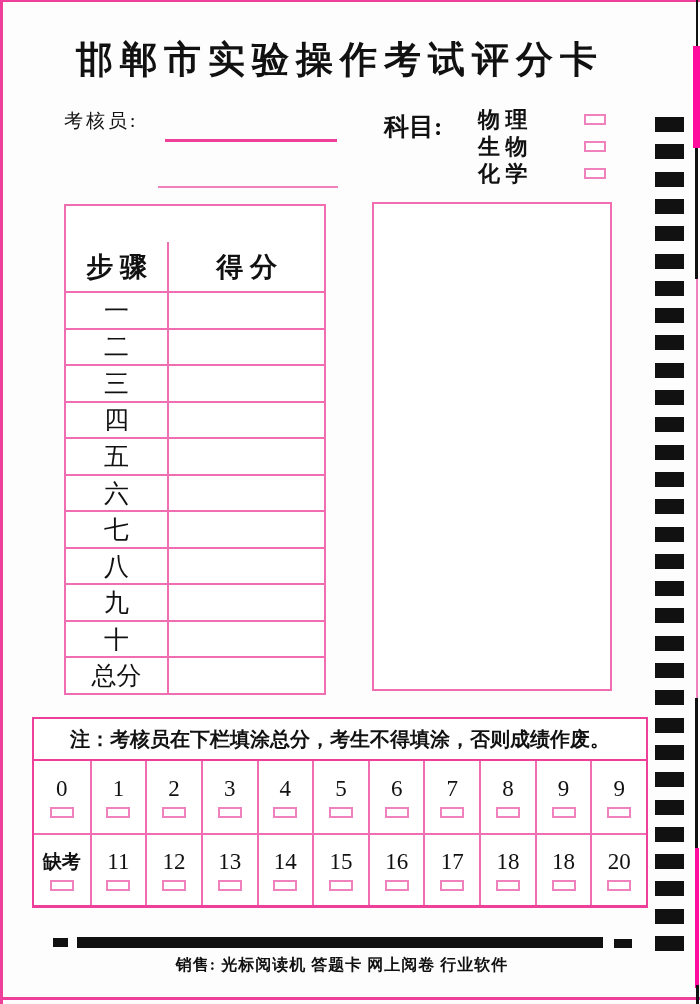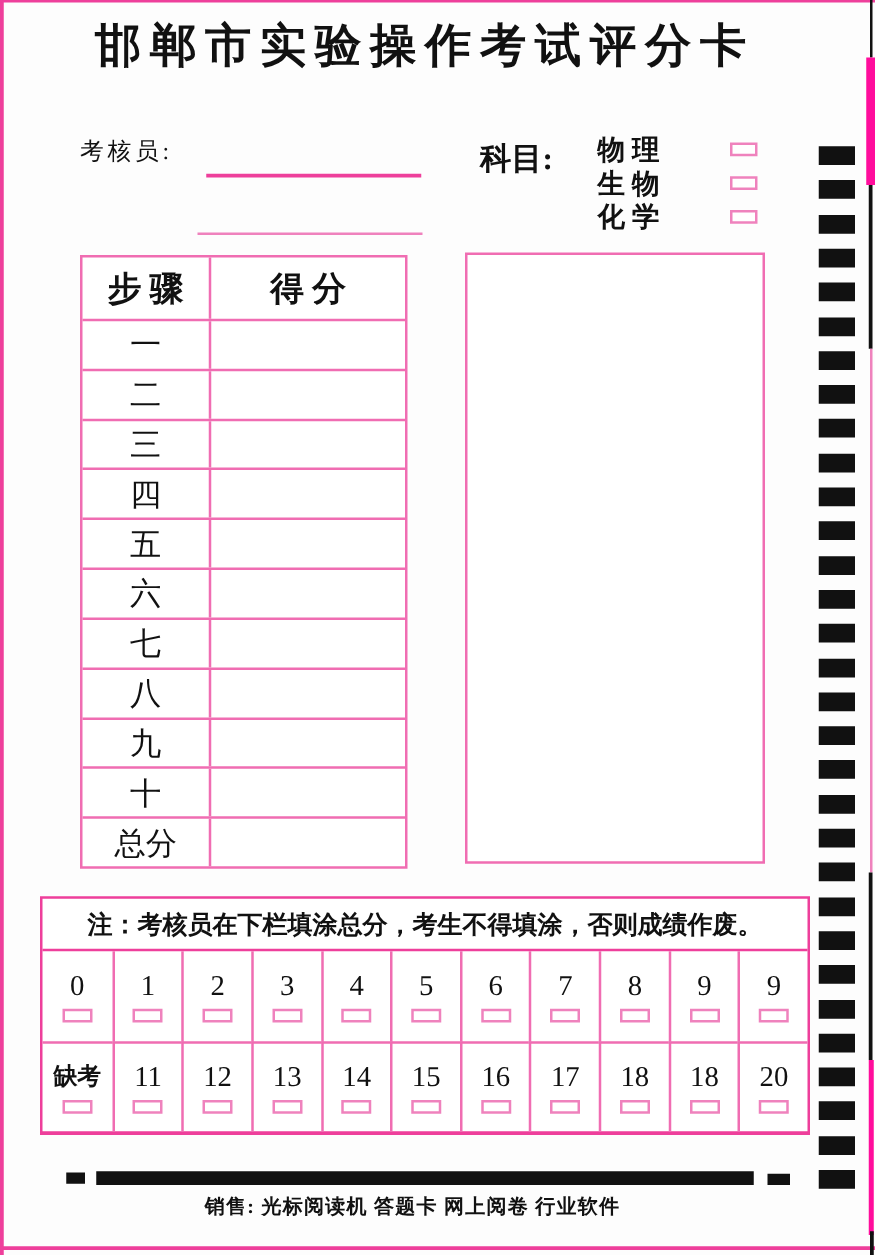--- a/index.html
+++ b/index.html
@@ -11,21 +11,21 @@
   body{font-family:"Liberation Serif",serif;color:var(--ink);}
   .sheet{position:relative;width:700px;height:1004px;background:#fdfdfd;overflow:hidden;}
 
   
   .edge{position:absolute;}
   .edge-left{left:0;top:0;width:3px;height:1004px;background:var(--pink-dark);}
   .edge-top{left:0;top:0;width:700px;height:2px;background:var(--pink-dark);}
   .edge-bottom{left:0;top:997px;width:700px;height:3px;background:var(--pink-dark);}
 
   
-  .page-title{position:absolute;left:0;top:12px;width:680px;text-align:center;
+  .page-title{position:absolute;left:0;top:35px;width:680px;text-align:center;
     font-size:37px;font-weight:bold;letter-spacing:7px;white-space:nowrap;}
 
   
   .field-label{position:absolute;font-size:19px;font-weight:normal;letter-spacing:3px;white-space:pre;}
   .lbl-examiner{left:64px;top:108px;}
   .lbl-examinee{left:64px;top:156px;}
   .write-line{position:absolute;background:var(--pink-dark);}
   .line-examiner{left:165px;top:139px;width:172px;height:3px;}
   .line-examinee{left:158px;top:186px;width:180px;height:2px;background:var(--pink-light);}
 
@@ -33,21 +33,21 @@
   .subject-label{position:absolute;left:384px;top:110px;font-size:25px;font-weight:bold;}
   .subject-options{position:absolute;left:478px;top:106px;display:flex;flex-direction:column;}
   .subject-option{display:flex;align-items:center;height:27px;gap:16px;}
   .subject-option-label{font-size:22px;font-weight:bold;width:70px;white-space:pre;}
   .bubble{display:inline-block;width:22px;height:11px;border:2px solid var(--pink-light);
     background:#fff;margin-left:20px;}
 
   
   .score-table{position:absolute;left:64px;top:204px;width:262px;height:491px;
     border:2px solid var(--pink);display:flex;flex-direction:column;background:#fff;}
-  .thead{display:flex;height:49px;font-size:27px;font-weight:bold;}
+  .thead{display:flex;height:49px;font-size:27px;font-weight:bold;margin-top:36px;}
   .trow{display:flex;flex:1;border-top:2px solid var(--pink);font-size:25px;}
   .cell{display:flex;align-items:center;justify-content:center;}
   .cell.step{width:103px;border-right:2px solid var(--pink);white-space:pre;}
   .cell.score{flex:1;}
 
   
   .work-box{position:absolute;left:372px;top:202px;width:240px;height:489px;
     border:2px solid var(--pink);background:#fff;}
 
   
@@ -66,21 +66,21 @@
   .grid-num.cjk{font-size:19px;font-weight:bold;}
   .grid-cell .bubble{margin:6px 0 0 0;width:24px;height:11px;}
 
   
   .bar{position:absolute;background:var(--ink);}
   .bar-sq1{left:53px;top:938px;width:15px;height:9px;}
   .bar-long{left:77px;top:937px;width:526px;height:11px;}
   .bar-sq2{left:614px;top:939px;width:18px;height:9px;}
 
   
-  .footer-text{position:absolute;left:0;top:955px;width:660px;text-align:center;
+  .footer-text{position:absolute;left:12px;top:955px;width:660px;text-align:center;
     font-size:16px;font-weight:bold;letter-spacing:1px;white-space:pre;}
 
   
   .timing-mark{position:absolute;left:655px;width:29px;height:15px;background:var(--ink);}
 
   
   .seg{position:absolute;}
   .seg-b1{left:696px;top:0;width:2px;height:46px;background:var(--ink);}
   .seg-m1{left:693px;top:46px;width:7px;height:102px;background:var(--magenta);}
   .seg-b2{left:695px;top:148px;width:3px;height:131px;background:var(--ink);}

